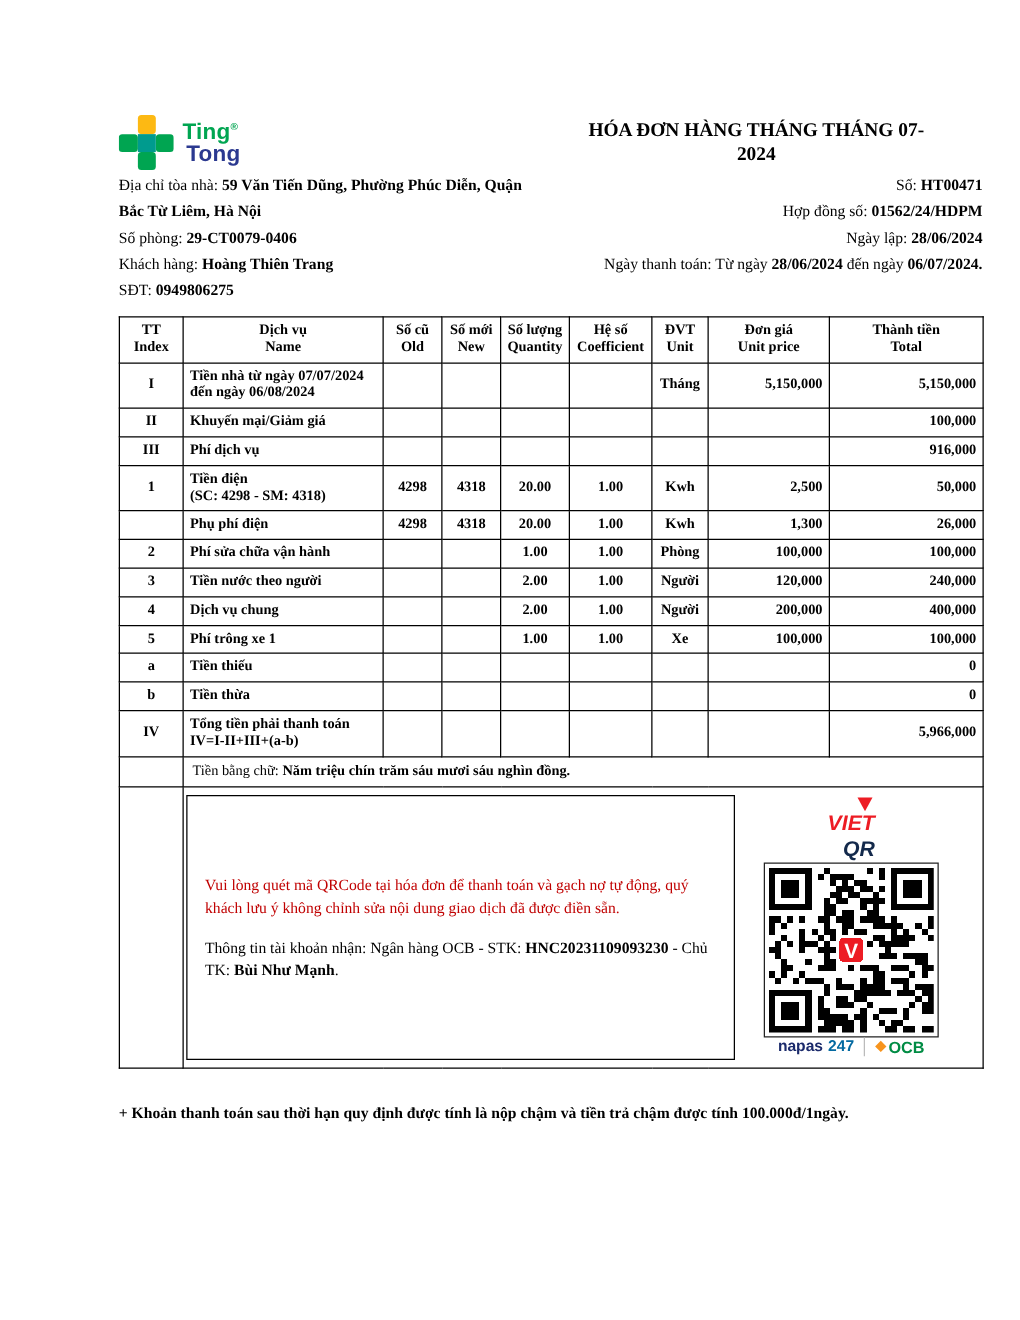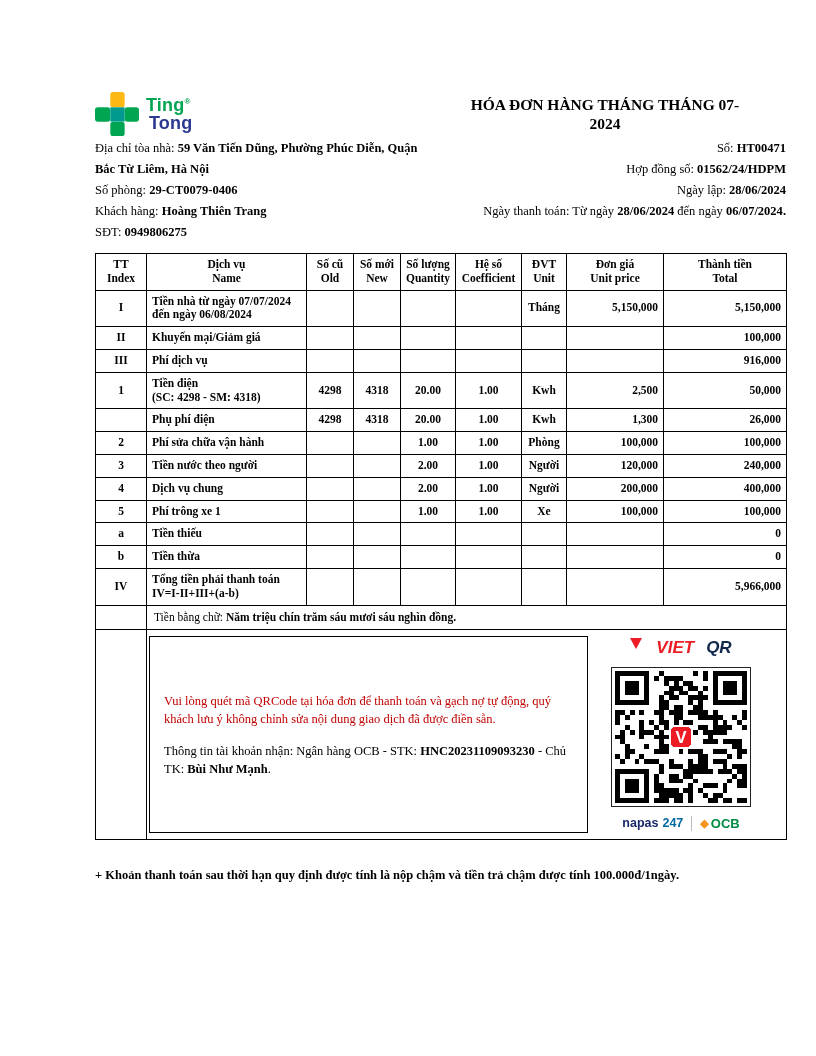--- a/index.html
+++ b/index.html
@@ -40,21 +40,21 @@
   
   td.qr-cell { height:210px; padding:6px 26px 6px 2px; font-weight:normal; }
   .qr-flex { display:flex; height:100%; }
   .notice-box { flex:1; border:1px solid #000; margin-right:14px; padding:10px 14px;
                 display:flex; flex-direction:column; justify-content:center; gap:14px; }
   .notice-red { color:#c00000; font-size:12.5px; line-height:1.45; }
   .account-line { font-size:12.5px; line-height:1.45; }
   .qr-col { width:158px; display:flex; flex-direction:column; align-items:center;
             justify-content:space-between; padding:2px 0; }
   .vietqr { font-family:"Liberation Sans", sans-serif; font-weight:bold; font-style:italic;
-            font-size:17px; display:flex; align-items:flex-start; gap:12px; }
+            font-size:17px; display:flex; align-items:flex-end; gap:0;flex-direction:column; }
   .vq-mark { width:0; height:0; border-left:6px solid transparent; border-right:6px solid transparent;
              border-top:11px solid #ed1c24; display:inline-block; margin-right:2px; }
   .vq-viet { color:#ed1c24; }
   .vq-qr { color:#13294b; }
   .qr-box { border:1px solid #222; padding:3px; background:#fff; line-height:0; }
   .bank-logos { display:flex; align-items:center; gap:8px; font-family:"Liberation Sans", sans-serif; }
   .napas { font-size:12.5px; font-weight:bold; }
   .napas-n { color:#1b2a6b; }
   .napas-247 { color:#0369a1; margin-left:4px; }
   .logo-divider { width:1px; height:15px; background:#bbb; }

